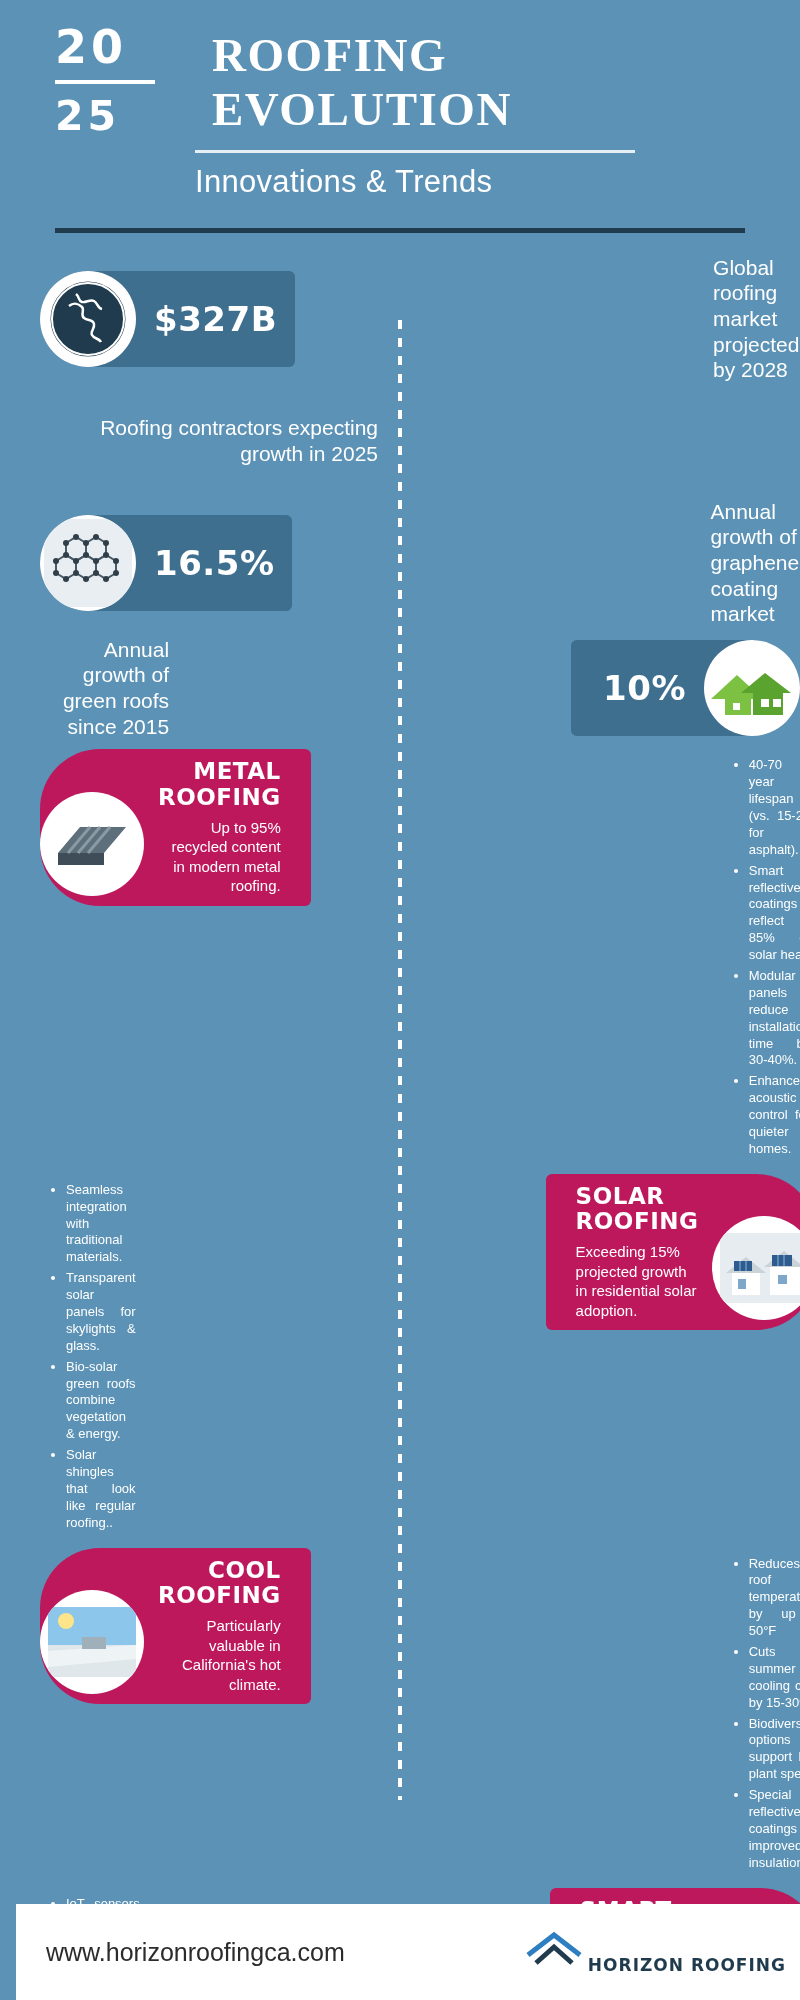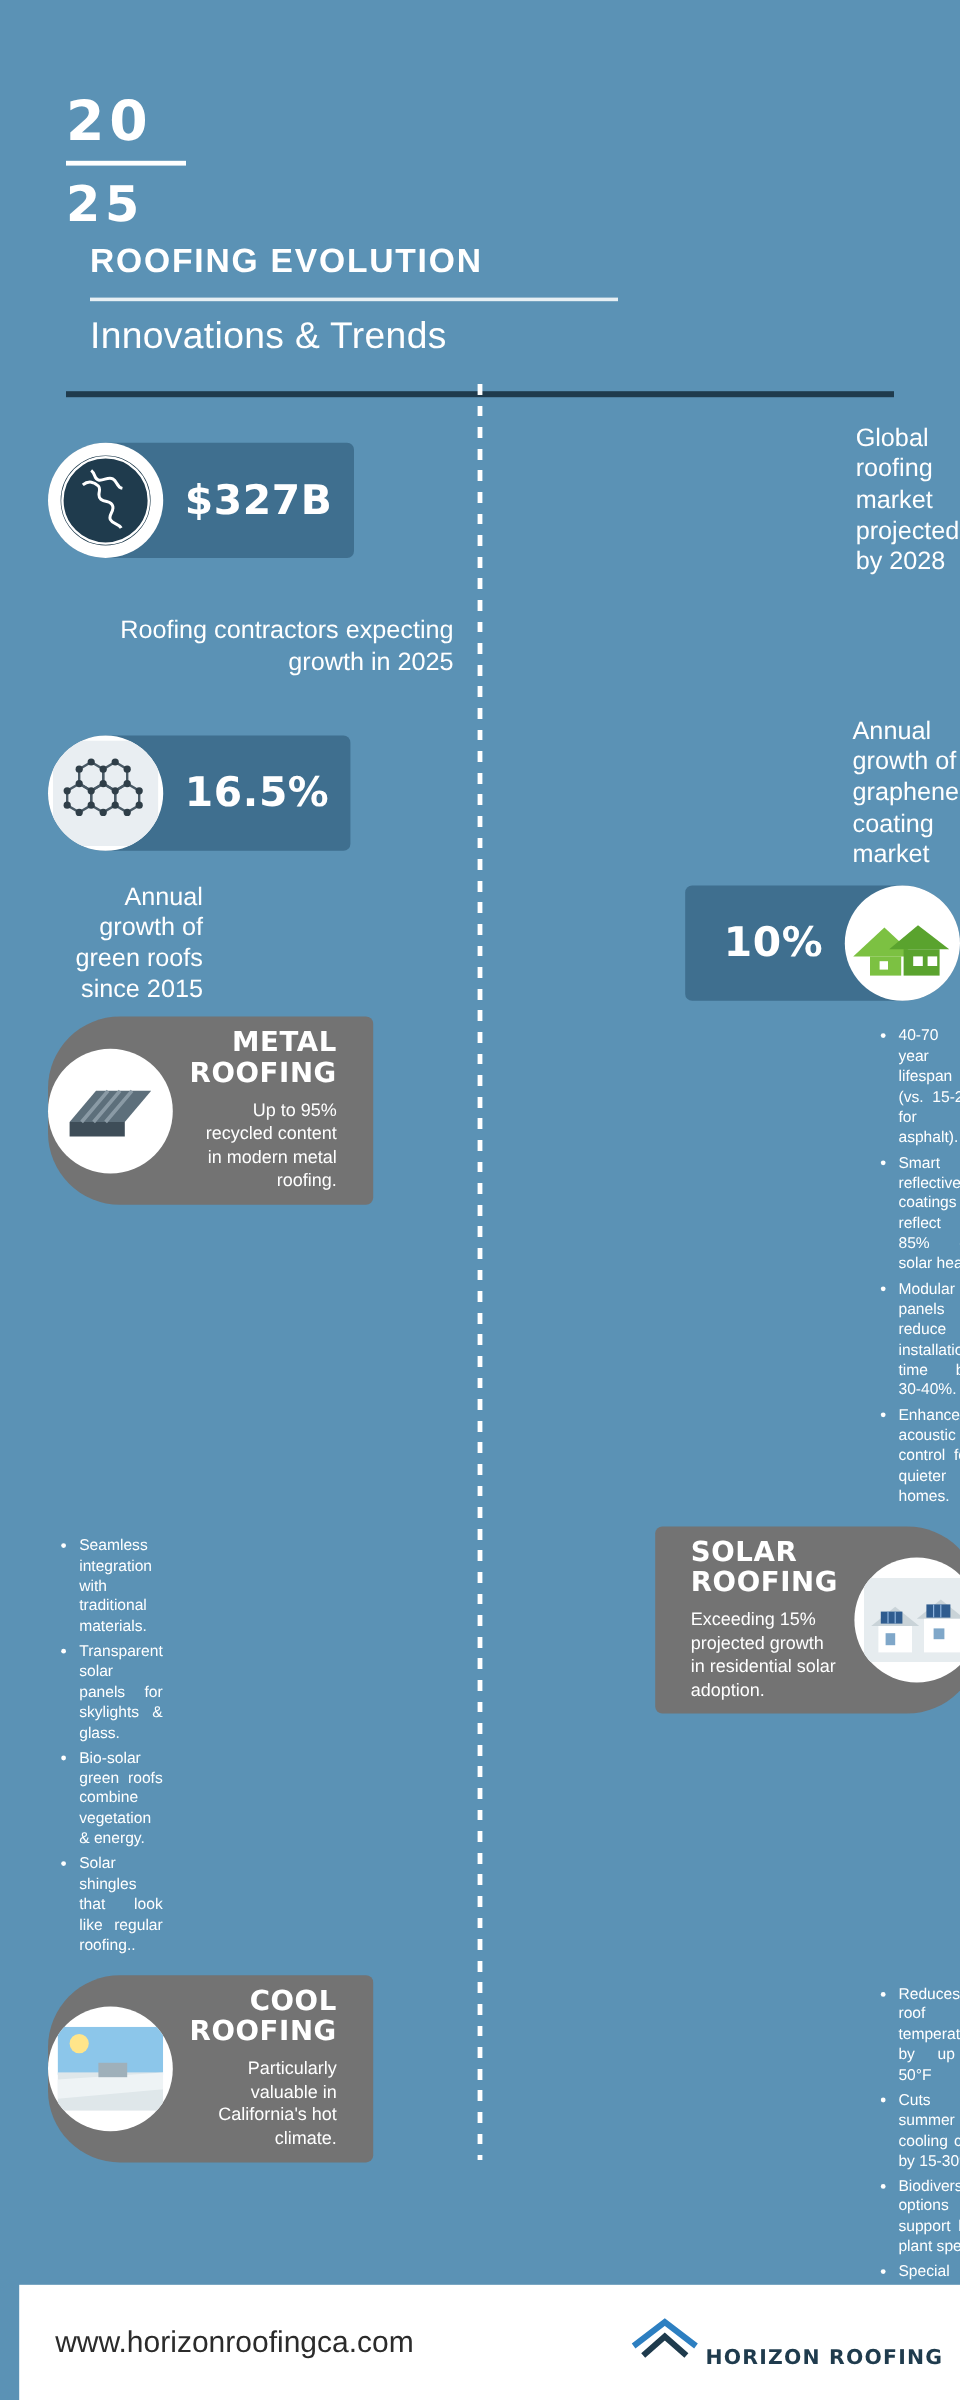--- a/index.html
+++ b/index.html
@@ -12,24 +12,23 @@
   .page {
     position: relative;
     width: 800px;
     height: 2000px;
     background: #5b92b5;
     overflow: hidden;
   }
 
   
   .header {
-    padding: 78px 55px 0 55px;
+    padding: 24px 55px 0 55px;
     display: flex;
     align-items: flex-start;
-    flex-direction: column;
   }
   .year-block {
     width: 120px;
     flex: 0 0 120px;
     color: #ffffff;
     font-family: "DejaVu Sans", sans-serif;
     font-weight: bold;
     letter-spacing: 4px;
     line-height: 1.0;
   }
@@ -37,25 +36,26 @@
   .year-divider {
     width: 100px;
     height: 4px;
     background: #ffffff;
     margin: 10px 0 12px 0;
   }
   .year-bot { font-size: 41px; }
   .title-block { padding-left: 20px; padding-top: 4px; }
   .main-title {
     color: #ffffff;
-    font-family: Liberation Sans, sans-serif;
+    font-family: Liberation Serif, serif;
     font-weight: bold;
-    font-size: 28px;
+    font-size: 47px;
     letter-spacing: 1.5px;
     text-transform: uppercase;
+    margin-left: 17px;
   }
   .title-rule {
     height: 3px;
     background: rgba(255,255,255,0.85);
     margin: 14px 0 10px 0;
     width: 440px;
   }
   .sub-title {
     color: #ffffff;
     font-size: 31px;
@@ -147,23 +147,23 @@
 
   
   .frow {
     position: relative;
     display: flex;
     align-items: flex-start;
     margin-bottom: 12px;
     min-height: 110px;
   }
   .fpill {
-    background: #737373;
-    display: flex;
-    align-items: center;
+    background: #be185d;
+    display: flex;
+    align-items: flex-end;
     padding: 10px 0;
   }
   .fpill-left {
     margin-left: 40px;
     width: 348px;
     border-radius: 60px 6px 6px 60px;
     padding-right: 16px;
   }
   .fpill-right {
     margin-left: 410px;

